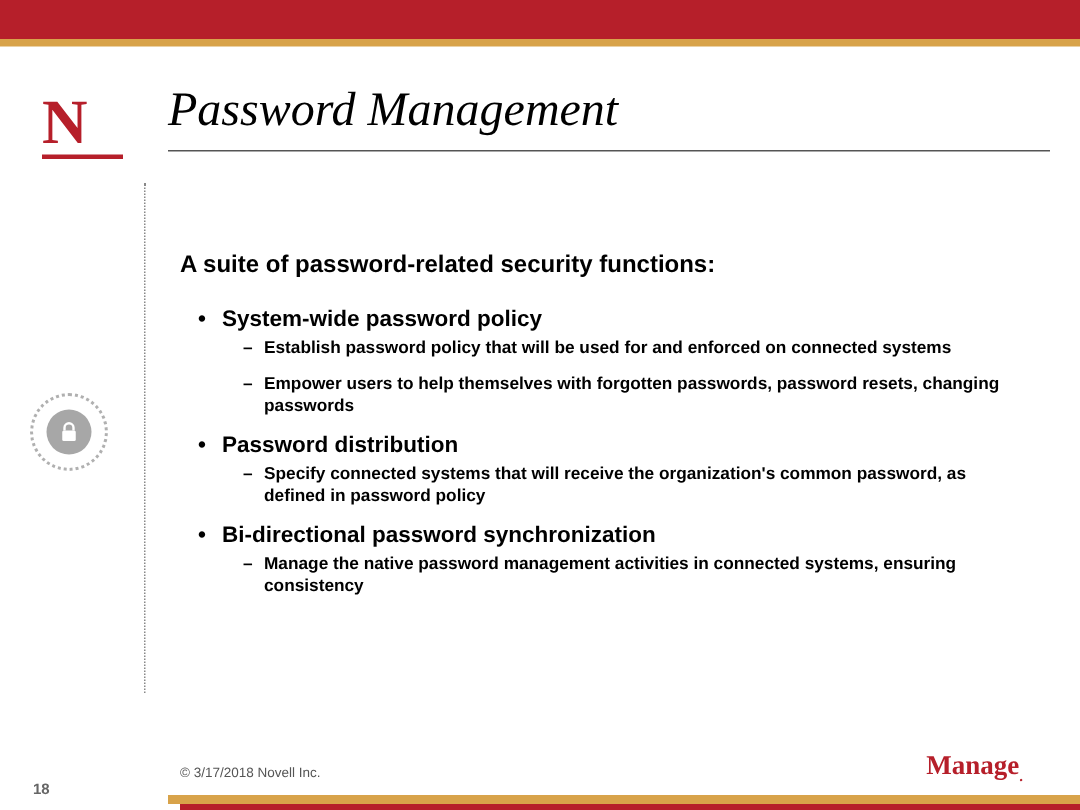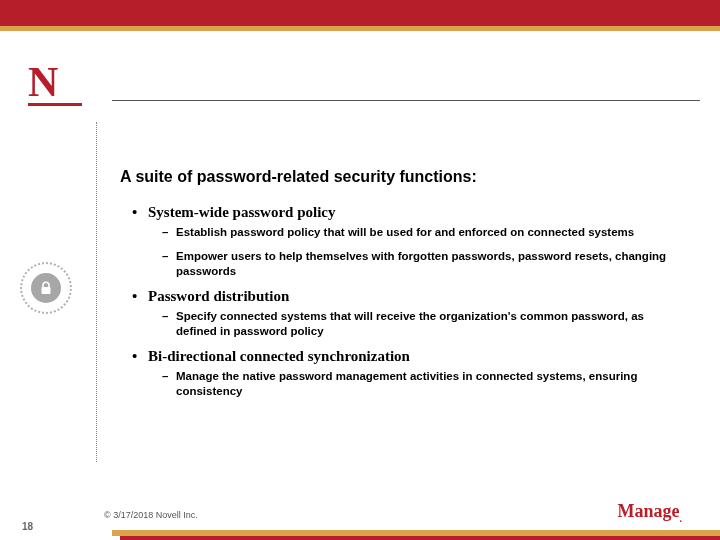--- a/index.html
+++ b/index.html
@@ -17,42 +17,43 @@
   }
   .lock-ring { position:absolute; inset:0; border:2px dotted #b0b0b0; border-radius:50%; }
   .lock-core { position:absolute; left:11px; top:11px; width:30px; height:30px; border-radius:50%; background:#a7a7a7; display:flex; align-items:center; justify-content:center; }
   .lock-icon { width:14px; height:14px; }
   .lock-icon .shackle { fill:none; stroke:#fff; stroke-width:1.6; }
   .lock-icon .body { fill:#fff; }
   .content { position: absolute; left: 120px; top: 168px; width: 560px; }
   .intro { font-family: Verdana, Geneva, sans-serif; font-size: 16px; font-weight: 700; margin-bottom: 18px; }
   .items { list-style: none; padding-left: 28px; }
   .item { margin-bottom: 6px; }
-  .item-head { font-family: Liberation Serif, serif; font-size: 15px; font-weight: 600; position: relative; padding-left: 0; margin-bottom: 4px; }
+  .item-head { font-family: Liberation Sans, sans-serif; font-size: 15px; font-weight: 600; position: relative; padding-left: 0; margin-bottom: 4px; }
   .item-head::before { content: "•"; position: absolute; left: -16px; top: 0; font-size: 15px; }
   .subs { list-style: none; padding-left: 28px; }
   .sub { font-family: Verdana, Geneva, sans-serif; font-size: 11.5px; line-height: 1.35; font-weight: 700; position: relative; padding-left: 0; margin-bottom: 8px; }
   .sub::before { content: "–"; position: absolute; left: -14px; top: 0; }
   .footer { position: absolute; left: 0; right: 0; bottom: 0; height: 42px; }
   .slidenum { position: absolute; left: 22px; bottom: 8px; font-size: 10px; color: #666; font-weight: bold; }
-  .copyright { position: absolute; left: 104px; bottom: 20px; font-size: 9px; color: #555; }
+  .copyright { position: absolute; left: 120px; bottom: 20px; font-size: 9px; color: #555; }
   .brand { position: absolute; right: 38px; bottom: 16px; font-family: Georgia, 'Times New Roman', serif; font-size: 18px; font-weight: 700; color: #b61f2a; }
   .brand .dot { font-size: 10px; vertical-align: sub; }
   .footer-bar { position:absolute; left:112px; right:0; bottom:4px; height:6px; background:#d8a34a; }
   .footer-bar-red { position:absolute; left:120px; right:0; bottom:0; height:4px; background:#b61f2a; }
 </style>
 </head>
 <body>
 
 <div class="slide">
   <div class="topbar"></div>
 
   <div class="logo-n">N</div>
   <div class="logo-n-underline"></div>
 
+  <div class="title">Password Management</div>
   <div class="title-rule"></div>
 
   <div class="vline"></div>
 
   <div class="lock-badge">
     <div class="lock-ring"></div>
     <div class="lock-core">
       <svg class="lock-icon" viewBox="0 0 14 14">
         <path class="shackle" d="M4 6 V4.2 a3 3 0 0 1 6 0 V6"></path>
         <rect class="body" x="2.5" y="6" width="9" height="7" rx="1"></rect>
@@ -74,21 +75,21 @@
           <li class="sub">Empower users to help themselves with forgotten passwords, password resets, changing passwords</li>
         </ul>
       </li>
       <li class="item">
         <div class="item-head">Password distribution</div>
         <ul class="subs">
           <li class="sub">Specify connected systems that will receive the organization's common password, as defined in password policy</li>
         </ul>
       </li>
       <li class="item">
-        <div class="item-head">Bi-directional connected synchronization</div>
+        <div class="item-head">Bi-directional password synchronization</div>
         <ul class="subs">
           <li class="sub">Manage the native password management activities in connected systems, ensuring consistency</li>
         </ul>
       </li>
     </ul>
   </div>
 
   <div class="footer">
     <div class="slidenum">18</div>
     <div class="copyright">© 3/17/2018 Novell Inc.</div>

